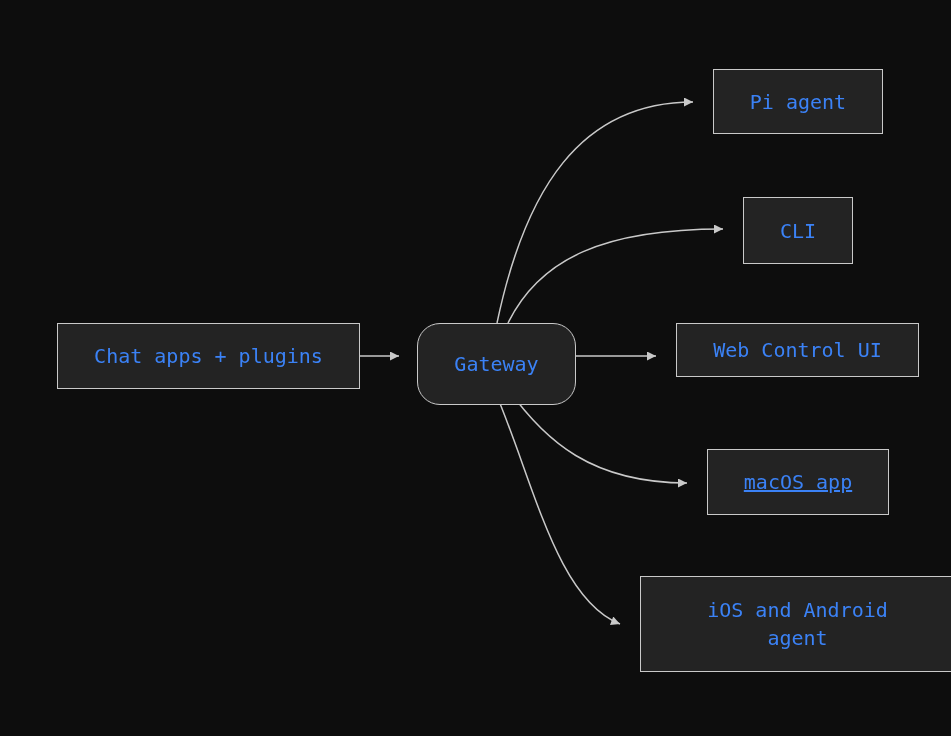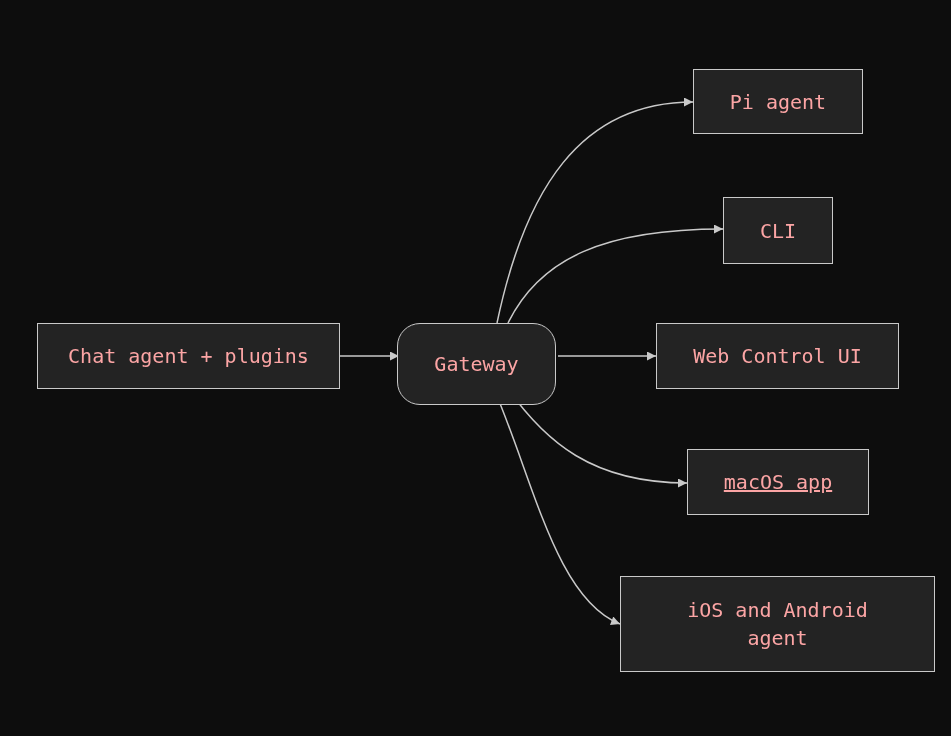--- a/index.html
+++ b/index.html
@@ -25,34 +25,35 @@
   .edge {
     fill: none;
     stroke: #c9c9c9;
     stroke-width: 1.5;
   }
   .node {
     position: absolute;
     box-sizing: border-box;
     background: #232323;
     border: 1.5px solid #c9c9c9;
-    color: #fca5a5;
+    color: #3b82f6;
     font-size: 20px;
     line-height: 1.4;
     display: flex;
     align-items: center;
     justify-content: center;
     text-align: center;
     white-space: nowrap;
+    margin-left: 20px;
   }
   #node-chat-apps      { left: 37px;  top: 323px; width: 303px; height: 66px; }
   #node-gateway        { left: 397px; top: 323px; width: 159px; height: 82px; border-radius: 23px; }
   #node-pi-agent       { left: 693px; top: 69px;  width: 170px; height: 65px; }
   #node-cli            { left: 723px; top: 197px; width: 110px; height: 67px; }
-  #node-web-control-ui { left: 656px; top: 323px; width: 243px; height: 66px; }
+  #node-web-control-ui { left: 656px; top: 323px; width: 243px; height: 54px; }
   #node-macos-app      { left: 687px; top: 449px; width: 182px; height: 66px; text-decoration: underline; }
   #node-ios-android    { left: 620px; top: 576px; width: 315px; height: 96px; }
   #node-ios-android .node-label {
     display: inline-block;
     width: 200px;
     white-space: normal;
   }
 </style>
 </head>
 <body>
@@ -67,21 +68,21 @@
     </defs>
     <path class="edge" d="M340,356 L399,356" marker-end="url(#arrow)"></path>
     <path class="edge" d="M497,323 C525,190 580,102 693,102" marker-end="url(#arrow)"></path>
     <path class="edge" d="M508,323 C540,258 605,229 723,229" marker-end="url(#arrow)"></path>
     <path class="edge" d="M558,356 L656,356" marker-end="url(#arrow)"></path>
     <path class="edge" d="M508,389 C545,441 592,483 687,483" marker-end="url(#arrow)"></path>
     <path class="edge" d="M494,389 C533,479 556,599 620,624" marker-end="url(#arrow)"></path>
   </svg>
 
   <div class="node" id="node-chat-apps">
-    <span class="node-label">Chat agent + plugins</span>
+    <span class="node-label">Chat apps + plugins</span>
   </div>
 
   <div class="node" id="node-gateway">
     <span class="node-label">Gateway</span>
   </div>
 
   <div class="node" id="node-pi-agent">
     <span class="node-label">Pi agent</span>
   </div>
 

